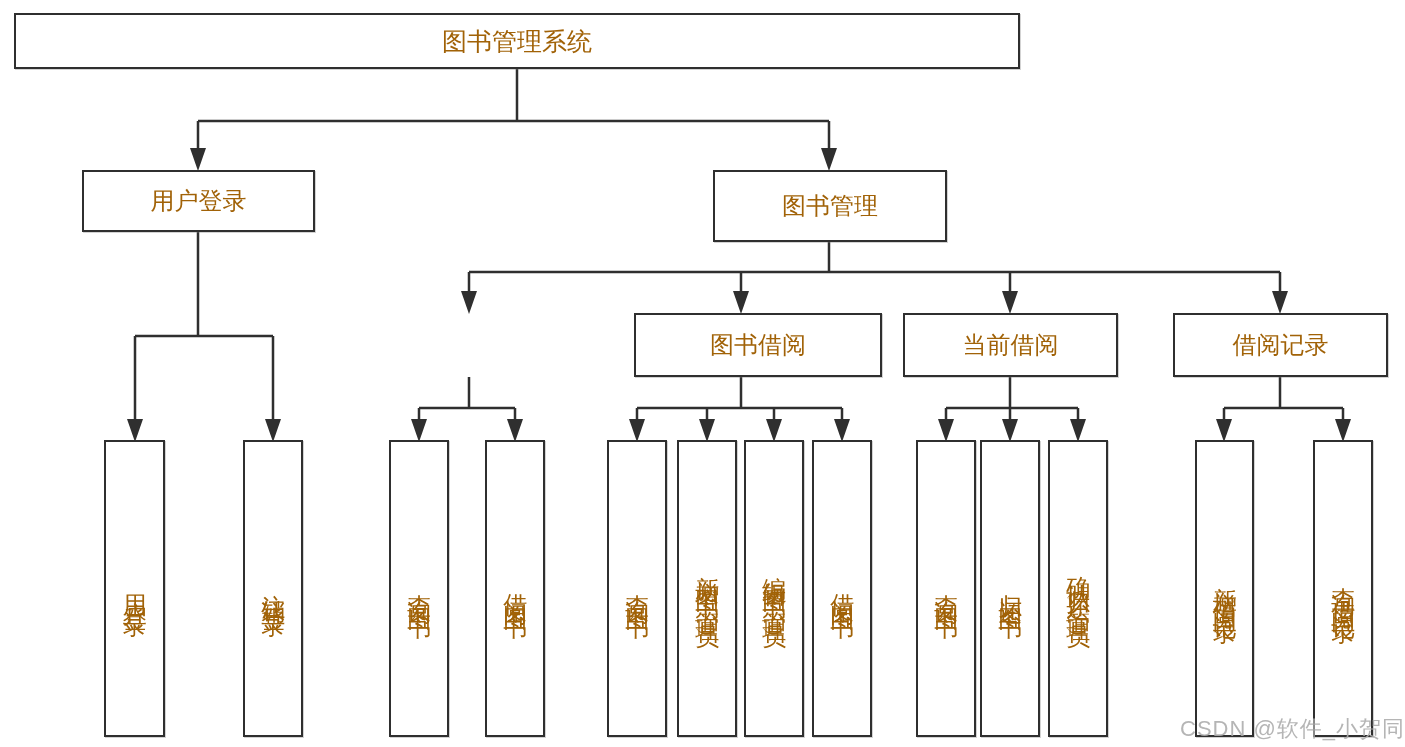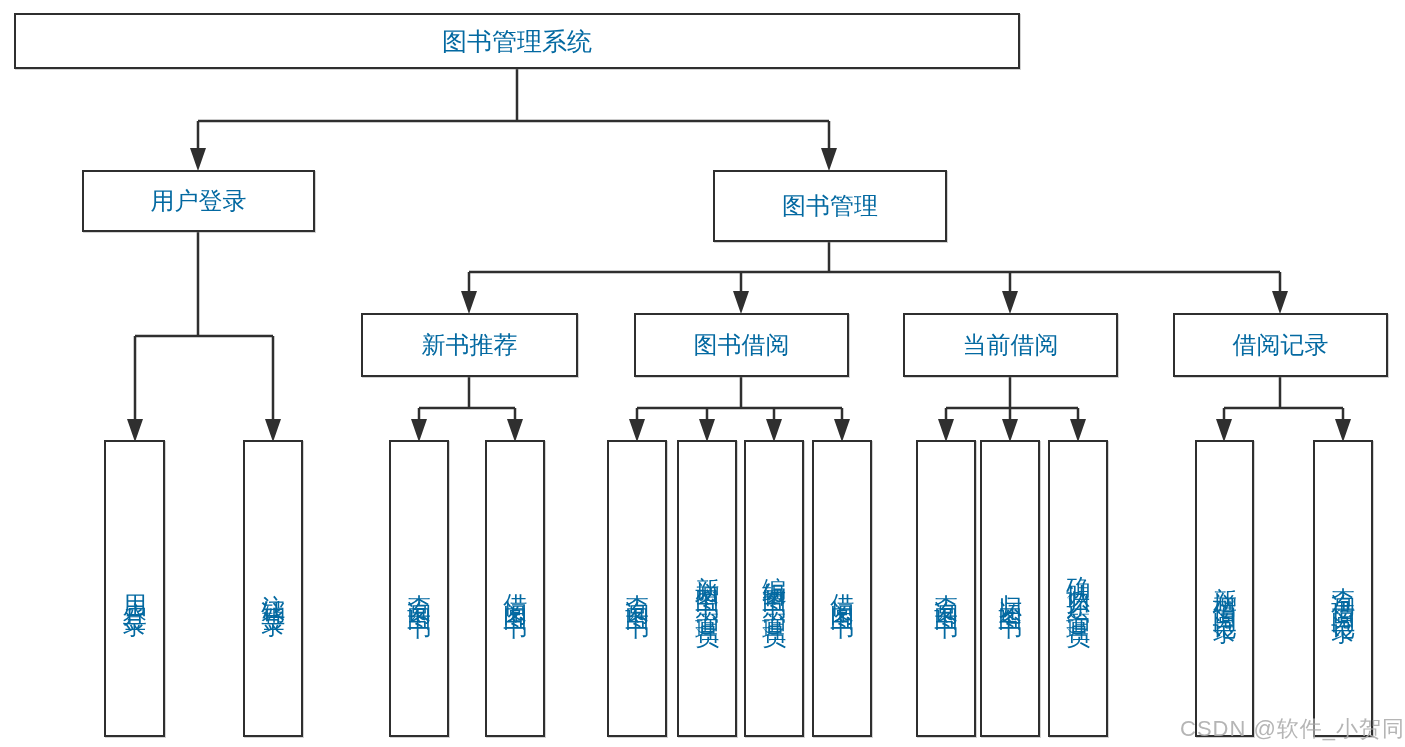--- a/index.html
+++ b/index.html
@@ -20,21 +20,21 @@
   }
   .box {
     position: absolute;
     box-sizing: border-box;
     border: 2px solid #2f2f2f;
     background: #ffffff;
     display: flex;
     align-items: center;
     justify-content: center;
     font-size: 24px;
-    color: #0369a1;
+    color: #a16207;
     z-index: 1;
     box-shadow: 1px 1px 0 rgba(130,130,130,0.35);
   }
   .box.root { font-size: 25px; }
   .leaf span {
     writing-mode: vertical-rl;
     text-orientation: mixed;
     letter-spacing: 7px;
     line-height: 1.1;
     white-space: nowrap;
@@ -100,24 +100,21 @@
     <span>图书管理系统</span>
   </div>
 
   <div class="box" style="left:82px;top:170px;width:233px;height:62px">
     <span>用户登录</span>
   </div>
   <div class="box" style="left:713px;top:170px;width:234px;height:72px">
     <span>图书管理</span>
   </div>
 
-  <div class="box" style="left:361px;top:313px;width:217px;height:64px">
-    <span>新书推荐</span>
-  </div>
-  <div class="box" style="left:634px;top:313px;width:215px;height:64px">
+  <div class="box" style="left:634px;top:313px;width:248px;height:64px">
     <span>图书借阅</span>
   </div>
   <div class="box" style="left:1173px;top:313px;width:215px;height:64px">
     <span>借阅记录</span>
   </div>
   <div class="box" style="left:903px;top:313px;width:215px;height:64px">
     <span>当前借阅</span>
   </div>
 
   <div class="box leaf" style="left:104px;top:440px;width:61px;height:297px">

